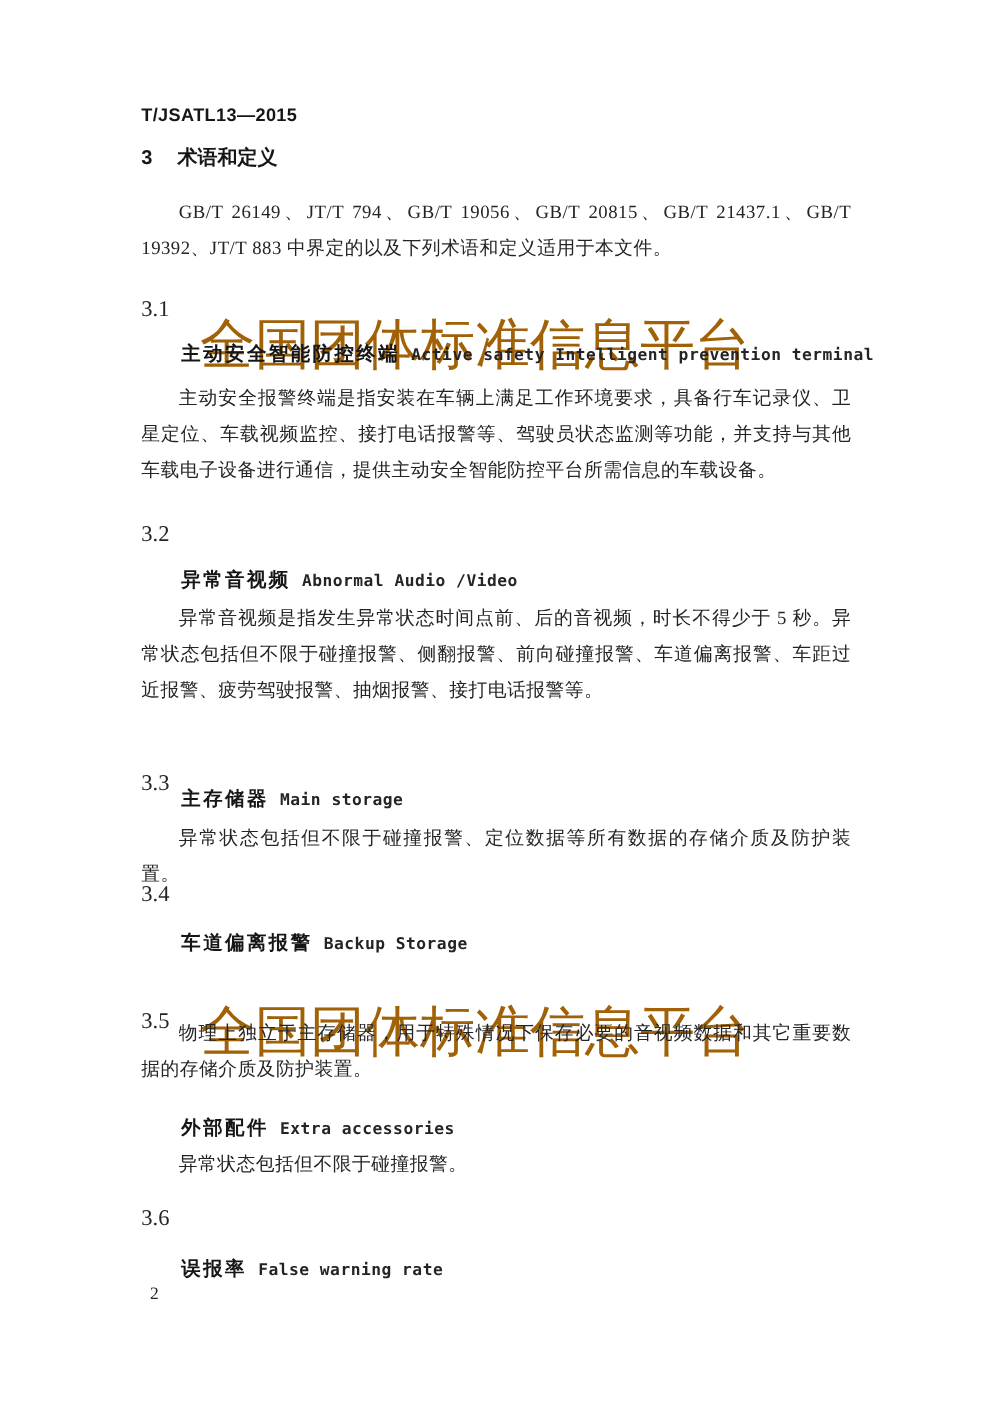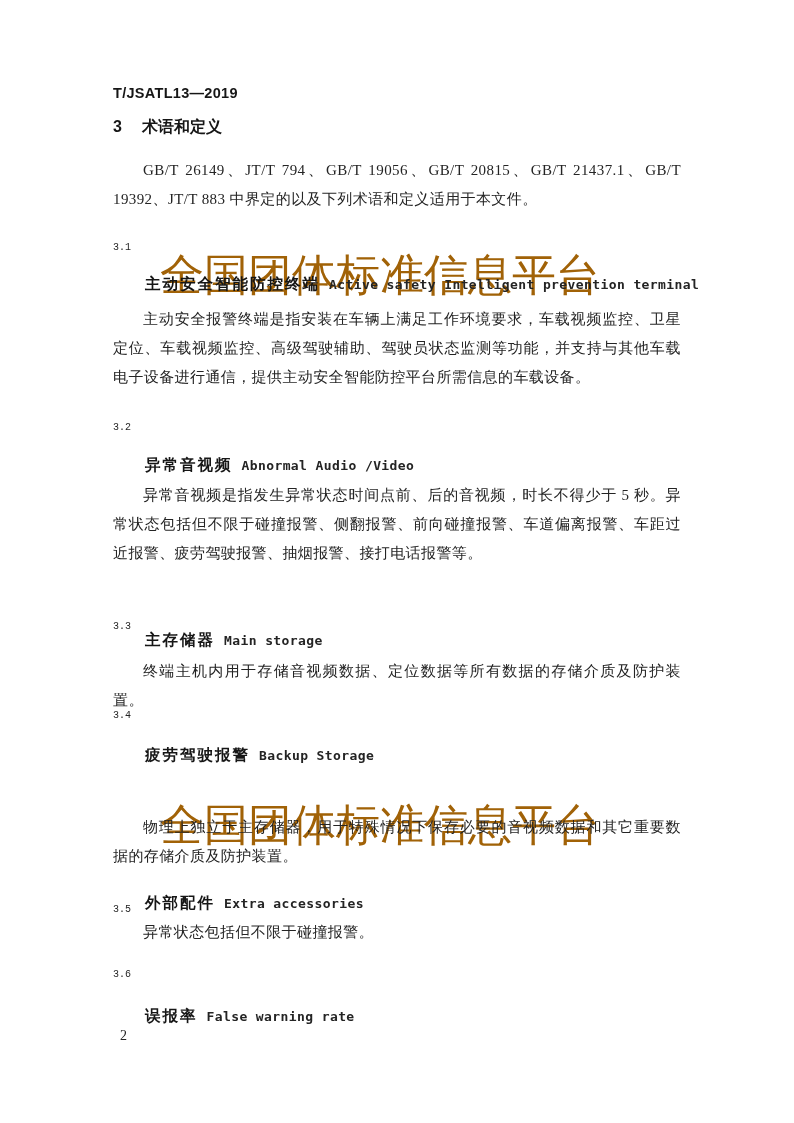--- a/index.html
+++ b/index.html
@@ -54,22 +54,22 @@
   .body-text {
     font-size: 15px;
     line-height: 29px;
     letter-spacing: 0.4px;
     text-align: justify;
     text-indent: 2em;
     color: #242424;
     z-index: 1;
   }
   .term-number {
-    font-family: Liberation Mono, monospace;
-    font-size: 10px;
+    font-family: Liberation Serif, serif;
+    font-size: 18px;
     line-height: 29px;
     color: #242424;
     z-index: 1;
   }
   .term-line {
     padding-left: 2em;
     line-height: 29px;
     white-space: nowrap;
     z-index: 1;
   }
@@ -95,57 +95,57 @@
     color: #242424;
     z-index: 1;
   }
 </style>
 </head>
 <body>
 
 <div class="watermark wm1">全国团体标准信息平台</div>
 <div class="watermark wm2">全国团体标准信息平台</div>
 
-<div class="abs doc-header">T/JSATL13—2019</div>
+<div class="abs doc-header">T/JSATL13—2015</div>
 
 <div class="abs section-heading">
   <span class="sec-num">3</span><span class="sec-title">术语和定义</span>
 </div>
 
 <p class="abs body-text" style="top:156px">GB/T 26149、JT/T 794、GB/T 19056、GB/T 20815、GB/T 21437.1、GB/T 19392、JT/T 883 中界定的以及下列术语和定义适用于本文件。</p>
 
 <div class="abs term-number" style="top:233px">3.1</div>
 <div class="abs term-line" style="top:269px">
   <span class="term-zh">主动安全智能防控终端</span>
   <span class="term-en">Active safety Intelligent prevention terminal</span>
 </div>
-<p class="abs body-text" style="top:305px">主动安全报警终端是指安装在车辆上满足工作环境要求，车载视频监控、卫星定位、车载视频监控、高级驾驶辅助、驾驶员状态监测等功能，并支持与其他车载电子设备进行通信，提供主动安全智能防控平台所需信息的车载设备。</p>
+<p class="abs body-text" style="top:305px">主动安全报警终端是指安装在车辆上满足工作环境要求，具备行车记录仪、卫星定位、车载视频监控、接打电话报警等、驾驶员状态监测等功能，并支持与其他车载电子设备进行通信，提供主动安全智能防控平台所需信息的车载设备。</p>
 
 <div class="abs term-number" style="top:413px">3.2</div>
 <div class="abs term-line" style="top:450px">
   <span class="term-zh">异常音视频</span>
   <span class="term-en">Abnormal Audio /Video</span>
 </div>
 <p class="abs body-text" style="top:481px">异常音视频是指发生异常状态时间点前、后的音视频，时长不得少于 5 秒。异常状态包括但不限于碰撞报警、侧翻报警、前向碰撞报警、车道偏离报警、车距过近报警、疲劳驾驶报警、抽烟报警、接打电话报警等。</p>
 
 <div class="abs term-number" style="top:612px">3.3</div>
 <div class="abs term-line" style="top:625px">
   <span class="term-zh">主存储器</span>
   <span class="term-en">Main storage</span>
 </div>
-<p class="abs body-text" style="top:657px">终端主机内用于存储音视频数据、定位数据等所有数据的存储介质及防护装置。</p>
+<p class="abs body-text" style="top:657px">异常状态包括但不限于碰撞报警、定位数据等所有数据的存储介质及防护装置。</p>
 
 <div class="abs term-number" style="top:701px">3.4</div>
 <div class="abs term-line" style="top:740px">
-  <span class="term-zh">疲劳驾驶报警</span>
+  <span class="term-zh">车道偏离报警</span>
   <span class="term-en">Backup Storage</span>
 </div>
 <p class="abs body-text" style="top:813px">物理上独立于主存储器，用于特殊情况下保存必要的音视频数据和其它重要数据的存储介质及防护装置。</p>
 
-<div class="abs term-number" style="top:895px">3.5</div>
+<div class="abs term-number" style="top:802px">3.5</div>
 <div class="abs term-line" style="top:888px">
   <span class="term-zh">外部配件</span>
   <span class="term-en">Extra accessories</span>
 </div>
 <p class="abs body-text" style="top:918px">异常状态包括但不限于碰撞报警。</p>
 
 <div class="abs term-number" style="top:960px">3.6</div>
 <div class="abs term-line" style="top:1001px">
   <span class="term-zh">误报率</span>
   <span class="term-en">False warning rate</span>

